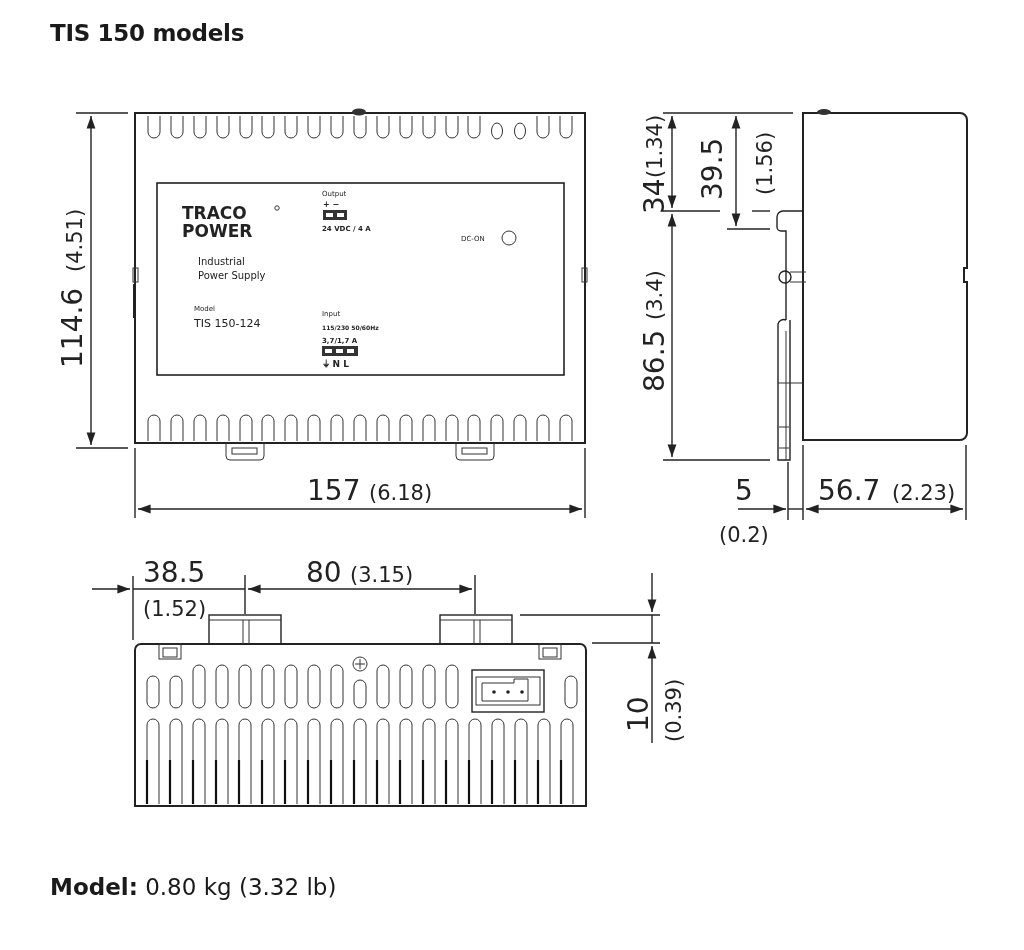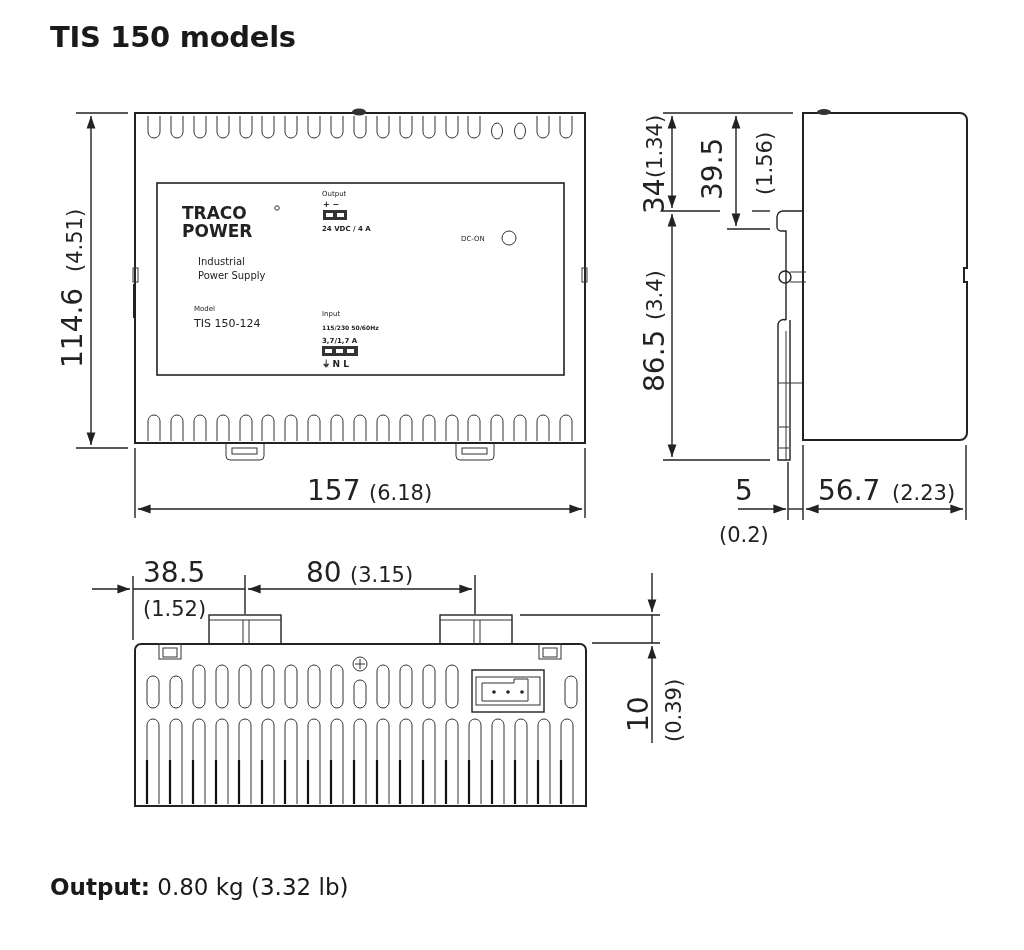--- a/index.html
+++ b/index.html
@@ -1,17 +1,17 @@
 <!DOCTYPE html>
 <html><head>
 <meta charset="utf-8">
 <style>
   html, body { margin: 0; padding: 0; background: #ffffff; }
   body { width: 1024px; height: 950px; position: relative; overflow: hidden; font-family: "DejaVu Sans", sans-serif; color: #1a1a1a; }
-  .title { position: absolute; left: 50px; top: 20px; font-size: 29px; font-weight: bold; letter-spacing: -0.3px; }
+  .title { position: absolute; left: 50px; top: 20px; font-size: 23px; font-weight: bold; letter-spacing: -0.3px; }
   .weight { position: absolute; left: 50px; top: 874px; font-size: 23px; }
   .weight b { font-weight: bold; }
   svg { position: absolute; left: 0; top: 0; }
   svg text { font-family: "DejaVu Sans", sans-serif; fill: #222; }
   .dim { font-size: 28px; }
   .dimsm { font-size: 21px; }
   .lbl { font-size: 10px; }
   .lbl-tiny { font-size: 7px; }
   .ln { stroke: #222; stroke-width: 1.4; fill: none; }
   .ln2 { stroke: #222; stroke-width: 2; fill: none; }
@@ -284,15 +284,15 @@
     <line x1="592" y1="643" x2="660" y2="643" class="ln"></line>
     <line x1="652" y1="573" x2="652" y2="612" class="ln" marker-end="url(#arr)"></line>
     <line x1="652" y1="615" x2="652" y2="643" class="ln"></line>
     <line x1="652" y1="743" x2="652" y2="646" class="ln" marker-end="url(#arr)"></line>
     <text transform="translate(648,732) rotate(-90)" class="dim">10</text>
     <text transform="translate(681,742) rotate(-90)" class="dimsm">(0.39)</text>
   </g>
 </svg>
 
 <div class="weight">
-  <b>Output:</b>
+  <b>Model:</b>
   <span>0.80 kg (3.32 lb)</span>
 </div>
 
 </body></html>

